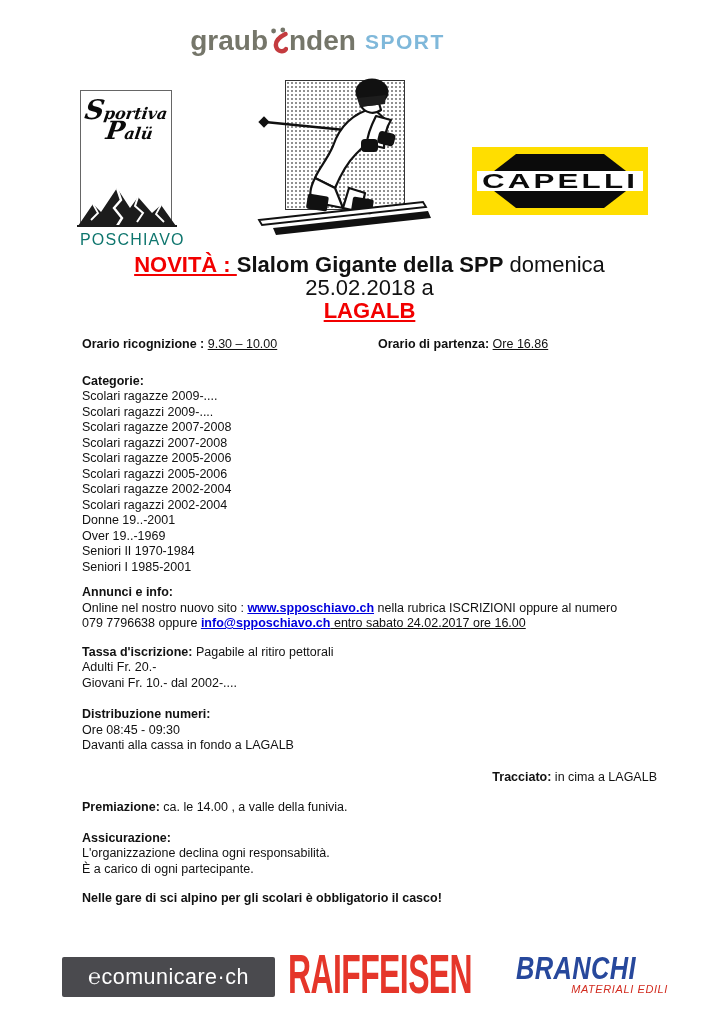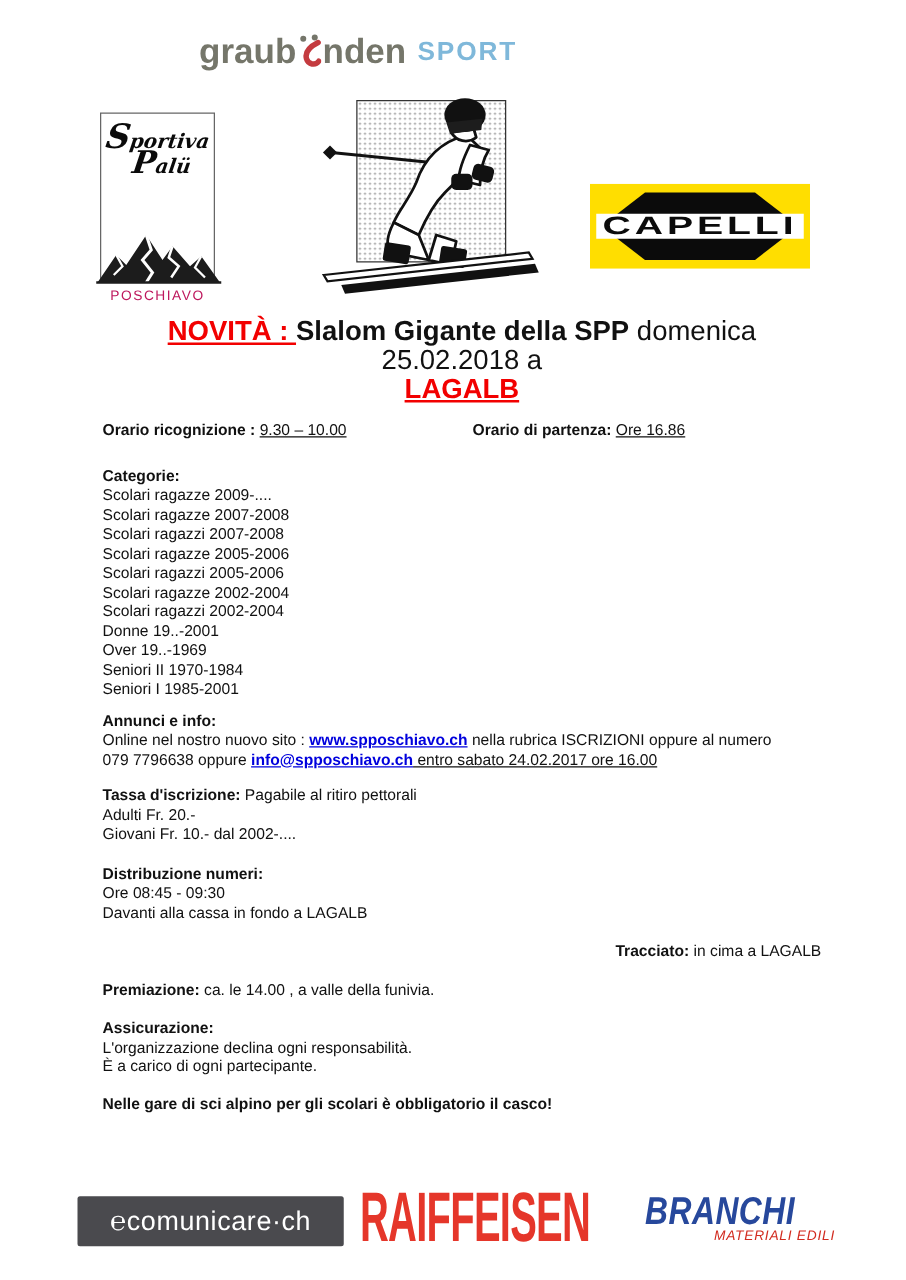--- a/index.html
+++ b/index.html
@@ -1,37 +1,37 @@
 <!DOCTYPE html>
 <html style="--accent-red: #f20000; --link-blue: #0000dd; --capelli-yellow: #ffde00; --raiffeisen-red: #e5362a; --branchi-blue: #27489c; --branchi-red: #d22c20; --comunicare-bg: #4a4a4e; --graubunden-gray: #75766a; --graubunden-blue: #7fb8da; --graubunden-red: #c43b3f;"><head>
 <meta charset="utf-8">
 <style>
   html,body{margin:0;padding:0;}
   body{width:725px;height:1024px;position:relative;background:#ffffff;overflow:hidden;
        font-family:"Liberation Sans",sans-serif;color:#111;}
 
   
   .grb-logo{position:absolute;top:20px;left:0;width:573px;height:36px;
-            display:flex;justify-content:center;align-items:flex-end;}
+            display:flex;justify-content:center;align-items:flex-end;padding-left:31px;}
   .grb-word{font-size:28px;font-weight:bold;color:var(--graubunden-gray);line-height:30px;}
   .grb-swoosh{width:19px;height:34px;margin:0 1px -5px 1px;}
   .grb-sport{font-size:21px;font-weight:bold;color:var(--graubunden-blue);
              letter-spacing:1.5px;margin-left:9px;line-height:28px;}
 
   
   .club-logo{position:absolute;left:80px;top:90px;width:92px;}
   .club-box{position:relative;height:132px;border:1.5px solid #666;background:#fff;}
   .club-script{padding:9px 0 0 3px;font-family:"DejaVu Serif",serif;font-style:italic;
                font-weight:bold;transform:skewX(-8deg);color:#0a0a0a;}
   .script-l1{font-size:16px;line-height:20px;}
   .script-l1::first-letter{font-size:27px;}
   .script-l2{font-size:16px;line-height:18px;margin-left:24px;margin-top:-2px;}
   .script-l2::first-letter{font-size:25px;}
   .mountain-svg{position:absolute;bottom:-5px;left:-4px;width:100px;height:46px;overflow:visible;}
-  .club-city{margin-top:7px;font-size:11px;letter-spacing:1.2px;text-align:center;color:#be185d;}
+  .club-city{margin-top:7px;font-size:16px;letter-spacing:1.2px;text-align:center;color:#0f766e;}
 
   
   .skier{position:absolute;left:255px;top:70px;width:180px;height:168px;}
   .gate-panel{position:absolute;left:30px;top:10px;width:118px;height:128px;
               border:1.5px solid #333;background-color:#fff;
               background-image:radial-gradient(circle,#8d8d8d 0.7px,rgba(0,0,0,0) 0.9px);
               background-size:4px 4px;}
   .skier-svg{position:absolute;left:0;top:0;width:180px;height:168px;}
 
   
@@ -151,20 +151,21 @@
   </div>
 
   <div class="schedule">
     <div class="sched-left"><span class="b">Orario ricognizione : </span><span class="u">9.30 – 10.00</span></div>
     <div><span class="b">Orario di partenza: </span><span class="u">Ore 16.86</span></div>
   </div>
 
   <div class="sec-cat">
     <div class="b">Categorie:</div>
     <div>Scolari ragazze 2009-....</div>
+    <div>Scolari ragazzi 2009-....</div>
     <div>Scolari ragazze 2007-2008</div>
     <div>Scolari ragazzi 2007-2008</div>
     <div>Scolari ragazze 2005-2006</div>
     <div>Scolari ragazzi 2005-2006</div>
     <div>Scolari ragazze 2002-2004</div>
     <div>Scolari ragazzi 2002-2004</div>
     <div>Donne 19..-2001</div>
     <div>Over 19..-1969</div>
     <div>Seniori II 1970-1984</div>
     <div>Seniori I 1985-2001</div>

